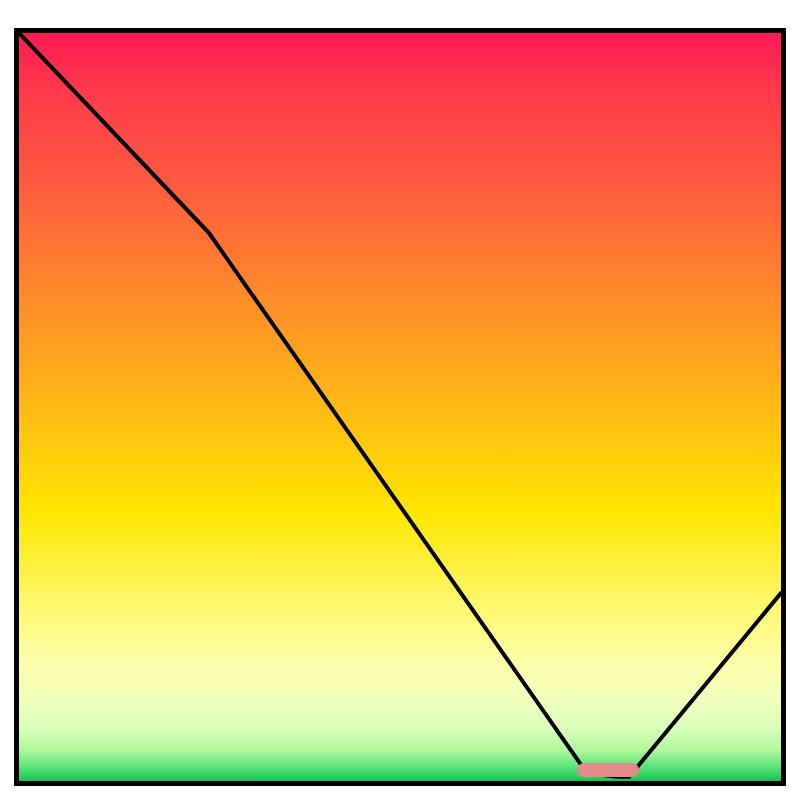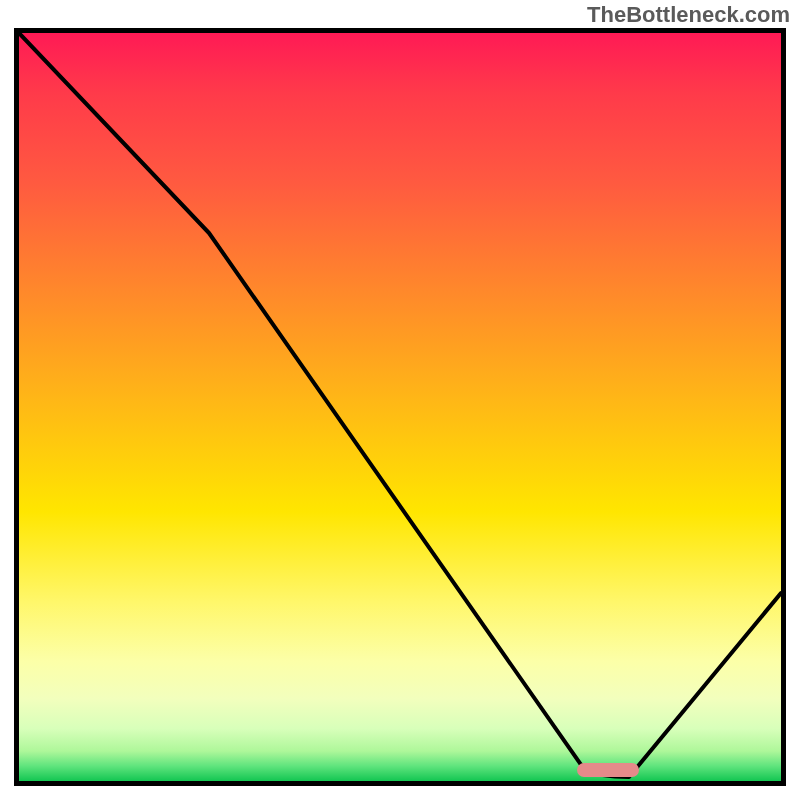--- a/index.html
+++ b/index.html
@@ -71,21 +71,20 @@
     height: 14px;
     border-radius: 7px;
     background: #e58a8a;
   }
 </style>
 </head>
 <body>
 
 <div class="frame">
 
-  <div class="attribution">TheBottleneck.com</div>
 
   <div class="plot-outer">
     <div class="plot-inner">
 
       <div class="gradient"></div>
 
       <svg class="curve" viewBox="0 0 762 748" preserveAspectRatio="none">
         <path d="M 0 0
                  L 190 200
                  L 565 736

